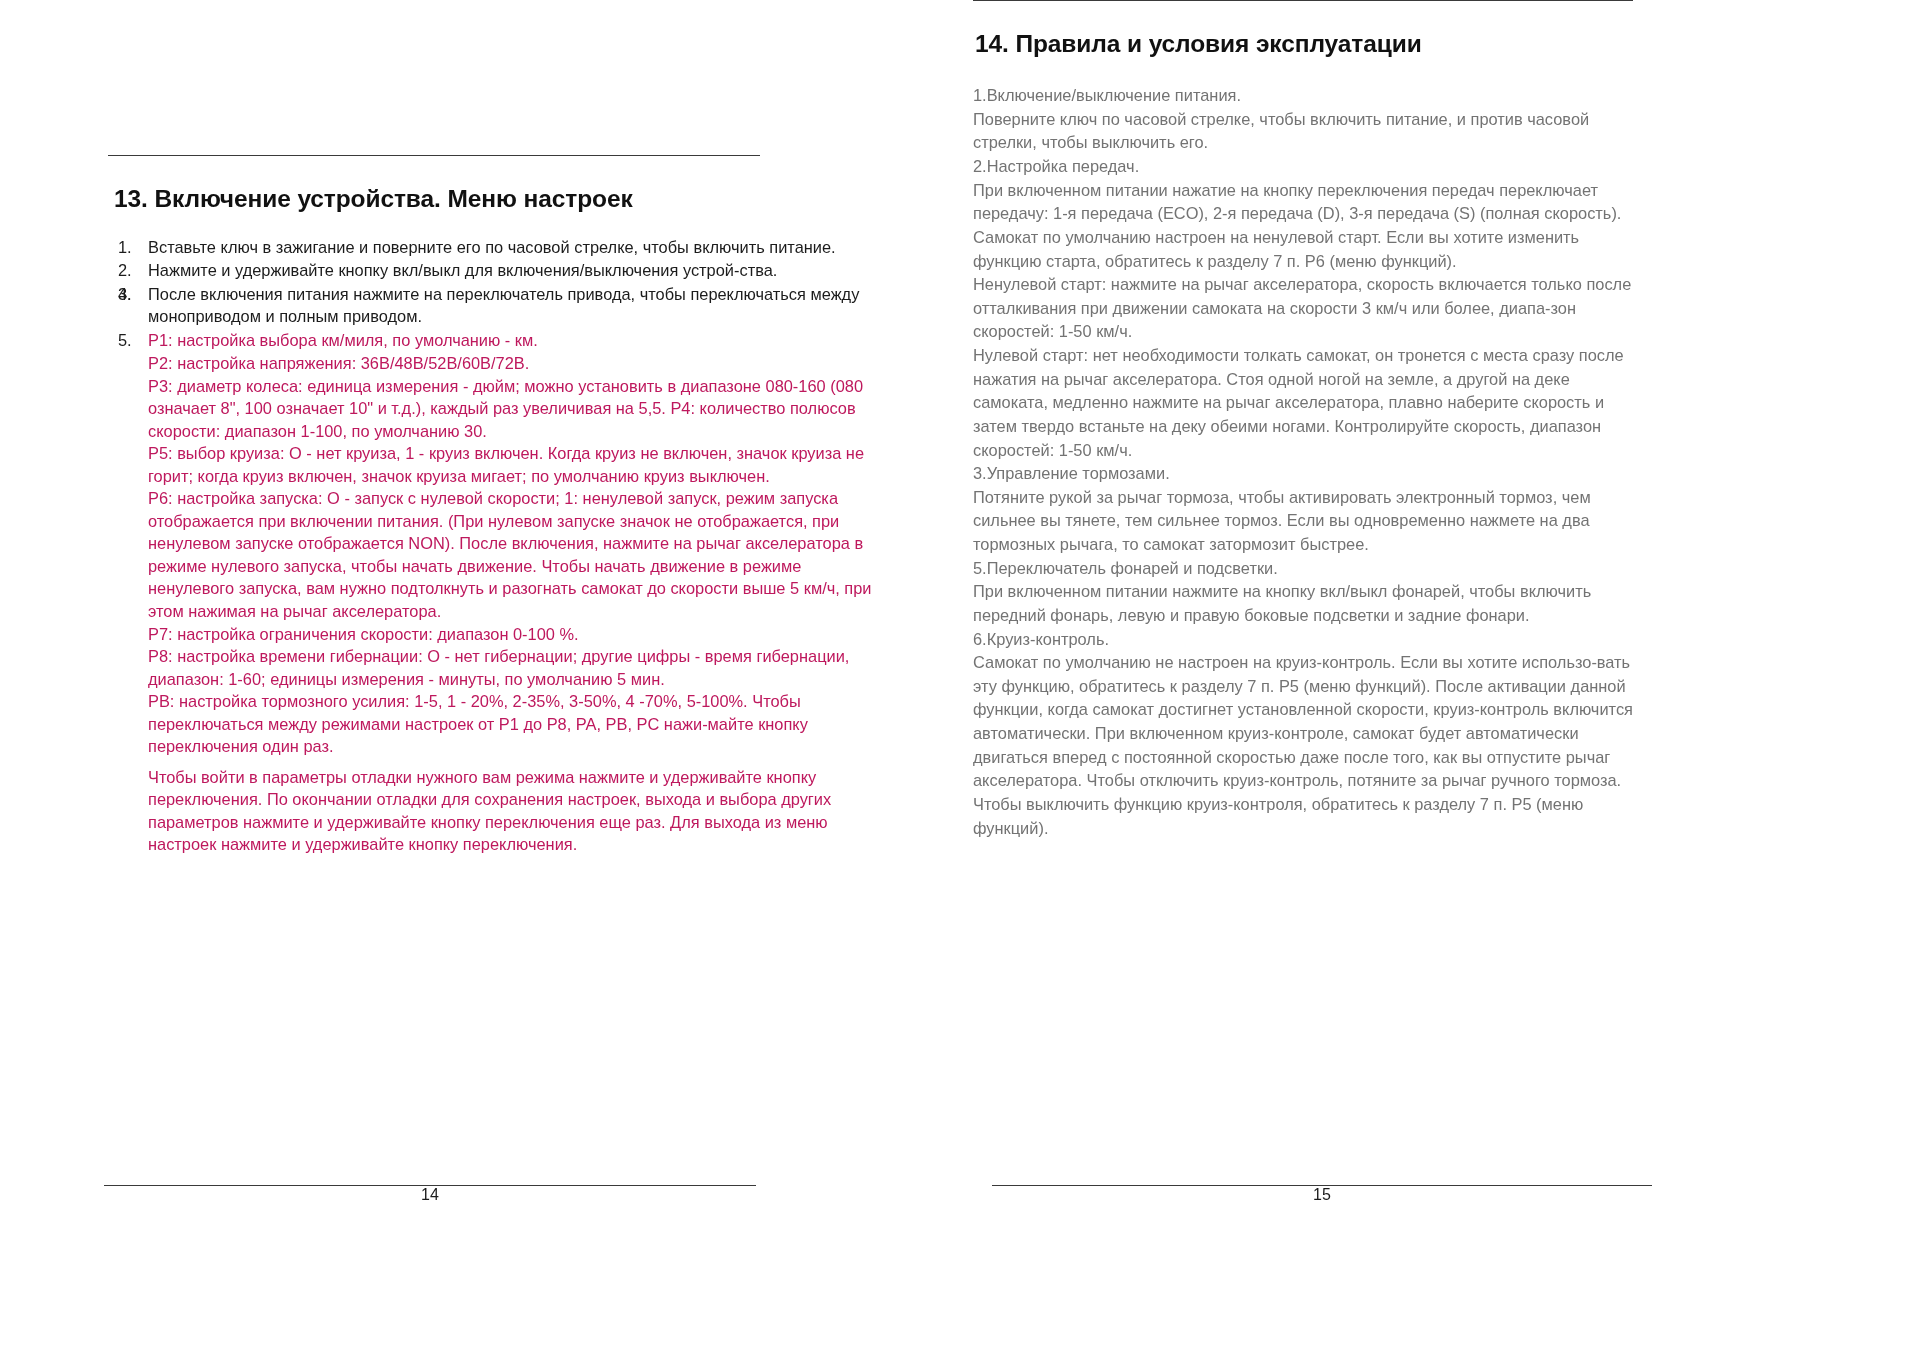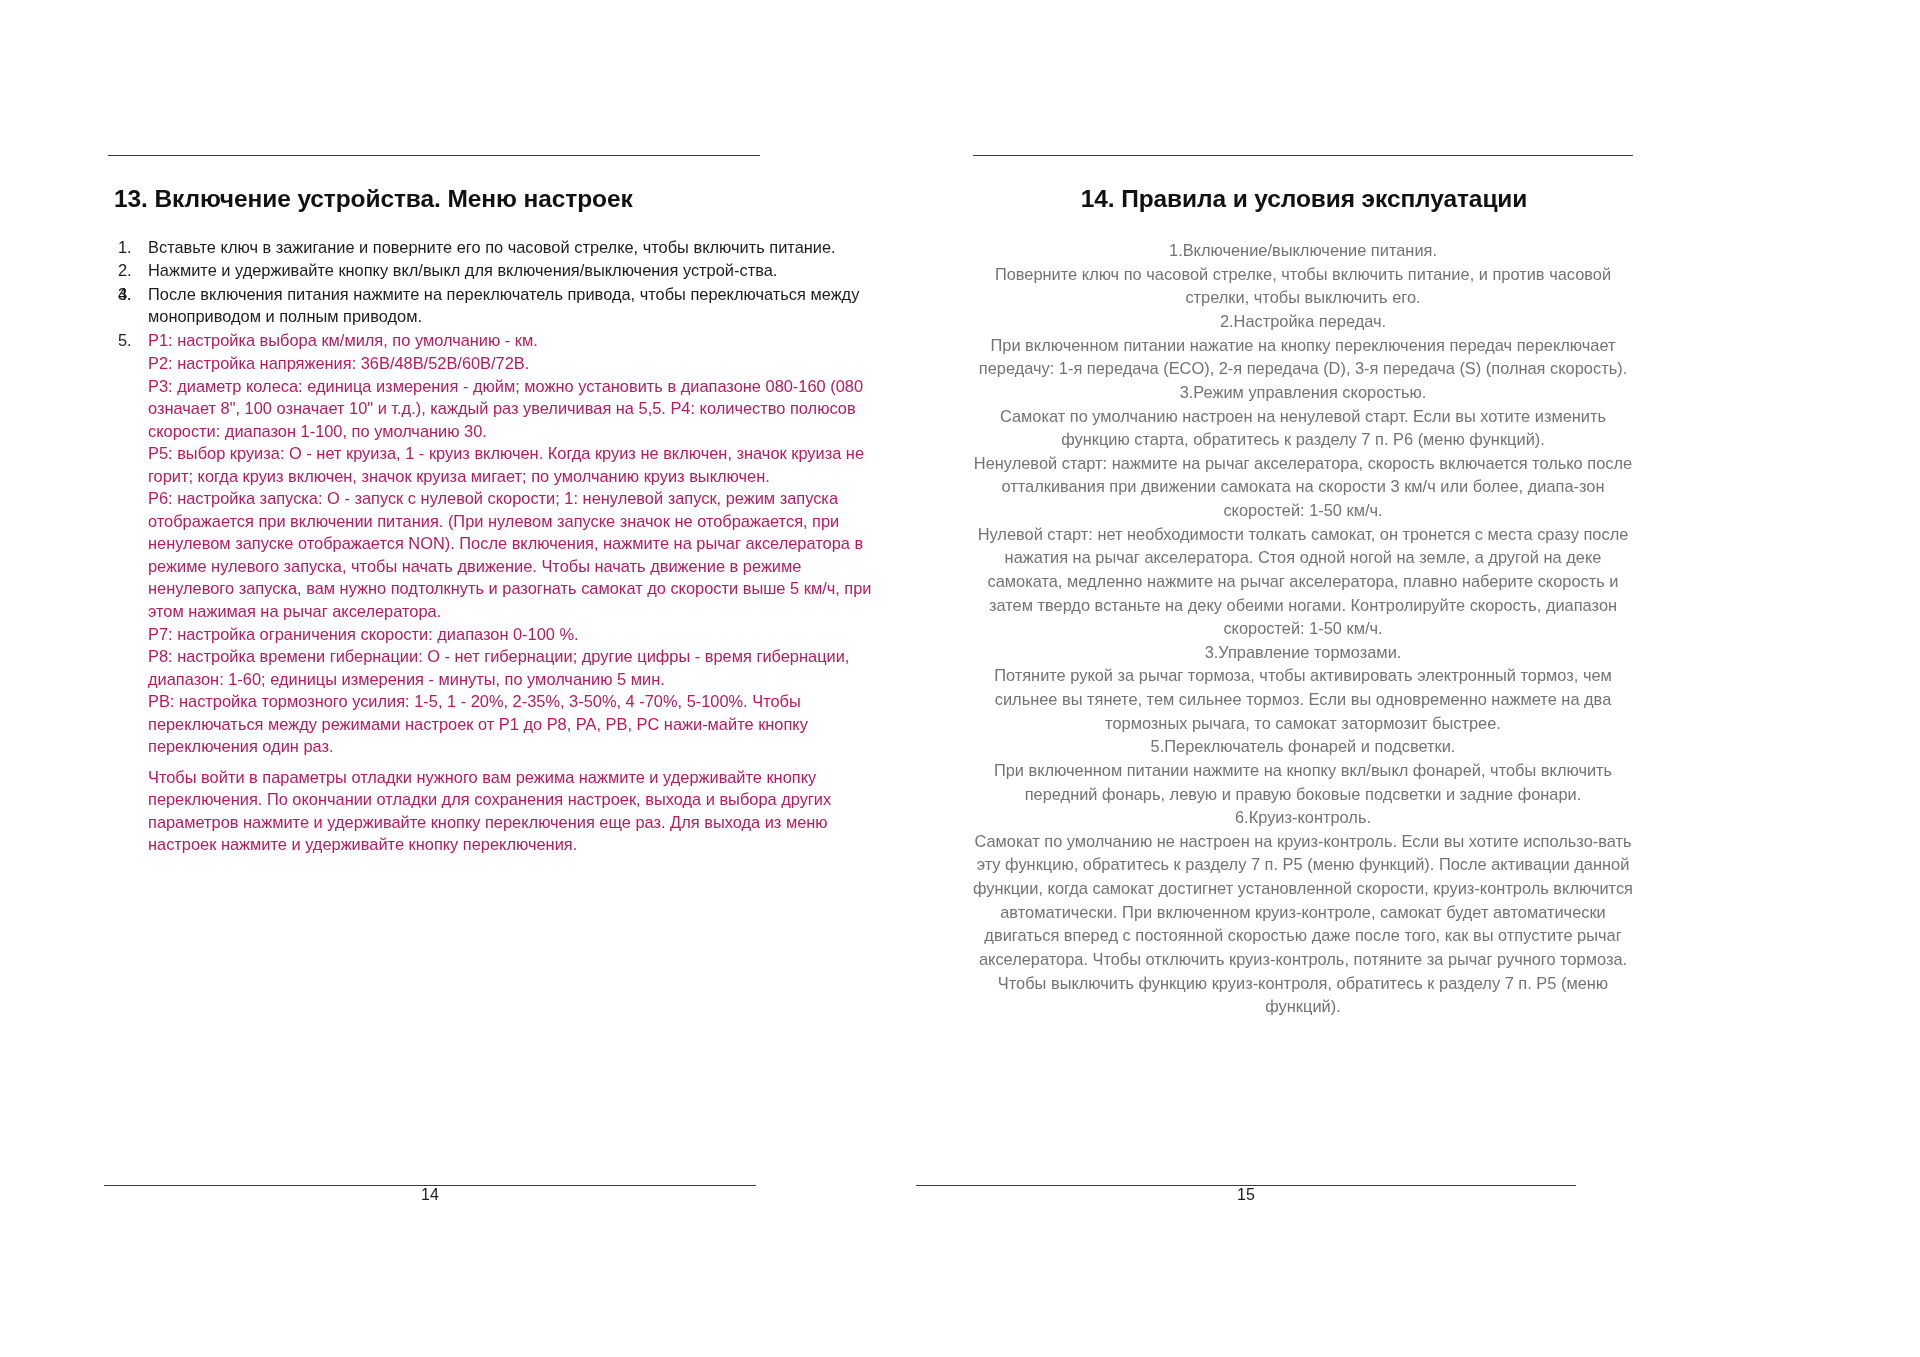--- a/index.html
+++ b/index.html
@@ -36,22 +36,20 @@
   .col-left {
     width: 770px;
     padding: 0;
     margin-left: 108px;
     margin-top: 155px;
   }
 
   .col-right {
     width: 660px;
     margin-left: 95px;
-    margin-top: 155px;
-    text-align: center;
   }
 
   .rule-top {
     border-top: 1.6px solid #3a3a3a;
     width: 100%;
     margin: 0 0 0 0;
   }
   .col-left .rule-top { width: 652px; }
   .col-right .rule-top { width: 660px; }
 
@@ -125,21 +123,21 @@
   }
 
   .footer-left {
     position: absolute;
     left: 104px;
     top: 1185px;
     width: 652px;
   }
   .footer-right {
     position: absolute;
-    left: 916px;
+    left: 992px;
     top: 1185px;
     width: 660px;
   }
 </style>
 </head>
 <body>
 
 <div class="page">
   <div class="spread">
 
@@ -183,21 +181,20 @@
 
     <div class="col col-right">
       <div class="rule-top"></div>
       <h1 class="heading">14. Правила и условия эксплуатации</h1>
 
       <div class="rcontent">
         <div class="rline">1.Включение/выключение питания.</div>
         <div class="rline">Поверните ключ по часовой стрелке, чтобы включить питание, и против часовой стрелки, чтобы выключить его.</div>
         <div class="rline">2.Настройка передач.</div>
         <div class="rline">При включенном питании нажатие на кнопку переключения передач переключает передачу: 1-я передача (ECO), 2-я передача (D), 3-я передача (S) (полная скорость).</div>
-        <div class="rline">3.Режим управления скоростью.</div>
         <div class="rline">Самокат по умолчанию настроен на ненулевой старт. Если вы хотите изменить функцию старта, обратитесь к разделу 7 п. P6 (меню функций).</div>
         <div class="rline">Ненулевой старт: нажмите на рычаг акселератора, скорость включается только после отталкивания при движении самоката на скорости 3 км/ч или более, диапа-зон скоростей: 1-50 км/ч.</div>
         <div class="rline">Нулевой старт: нет необходимости толкать самокат, он тронется с места сразу после нажатия на рычаг акселератора. Стоя одной ногой на земле, а другой на деке самоката, медленно нажмите на рычаг акселератора, плавно наберите скорость и затем твердо встаньте на деку обеими ногами. Контролируйте скорость, диапазон скоростей: 1-50 км/ч.</div>
         <div class="rline">3.Управление тормозами.</div>
         <div class="rline">Потяните рукой за рычаг тормоза, чтобы активировать электронный тормоз, чем сильнее вы тянете, тем сильнее тормоз. Если вы одновременно нажмете на два тормозных рычага, то самокат затормозит быстрее.</div>
         <div class="rline">5.Переключатель фонарей и подсветки.</div>
         <div class="rline">При включенном питании нажмите на кнопку вкл/выкл фонарей, чтобы включить передний фонарь, левую и правую боковые подсветки и задние фонари.</div>
         <div class="rline">6.Круиз-контроль.</div>
         <div class="rline">Самокат по умолчанию не настроен на круиз-контроль. Если вы хотите использо-вать эту функцию, обратитесь к разделу 7 п. P5 (меню функций). После активации данной функции, когда самокат достигнет установленной скорости, круиз-контроль включится автоматически. При включенном круиз-контроле, самокат будет автоматически двигаться вперед с постоянной скоростью даже после того, как вы отпустите рычаг акселератора. Чтобы отключить круиз-контроль, потяните за рычаг ручного тормоза. Чтобы выключить функцию круиз-контроля, обратитесь к разделу 7 п. P5 (меню функций).</div>
       </div>

